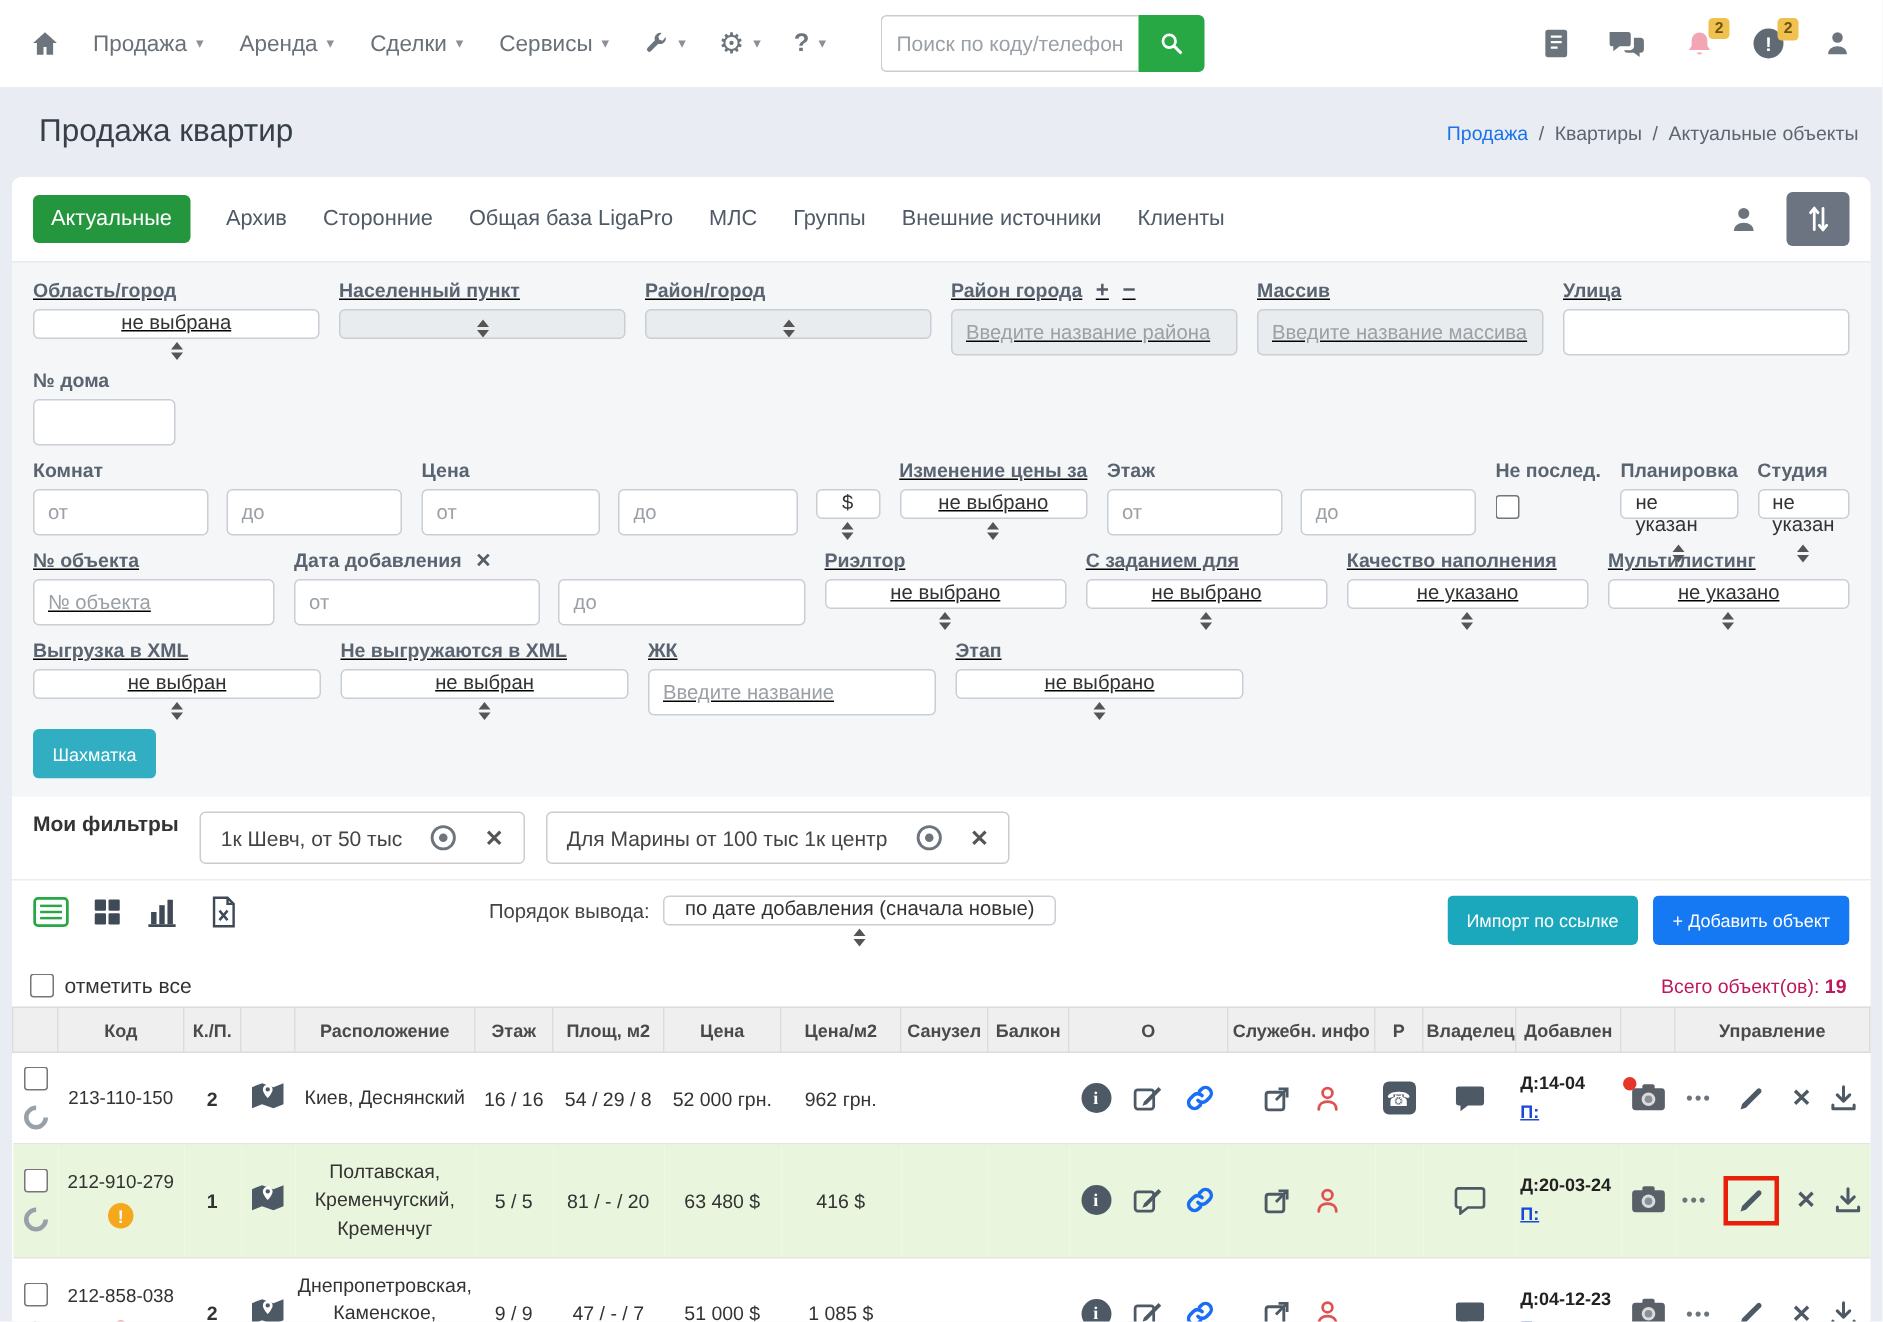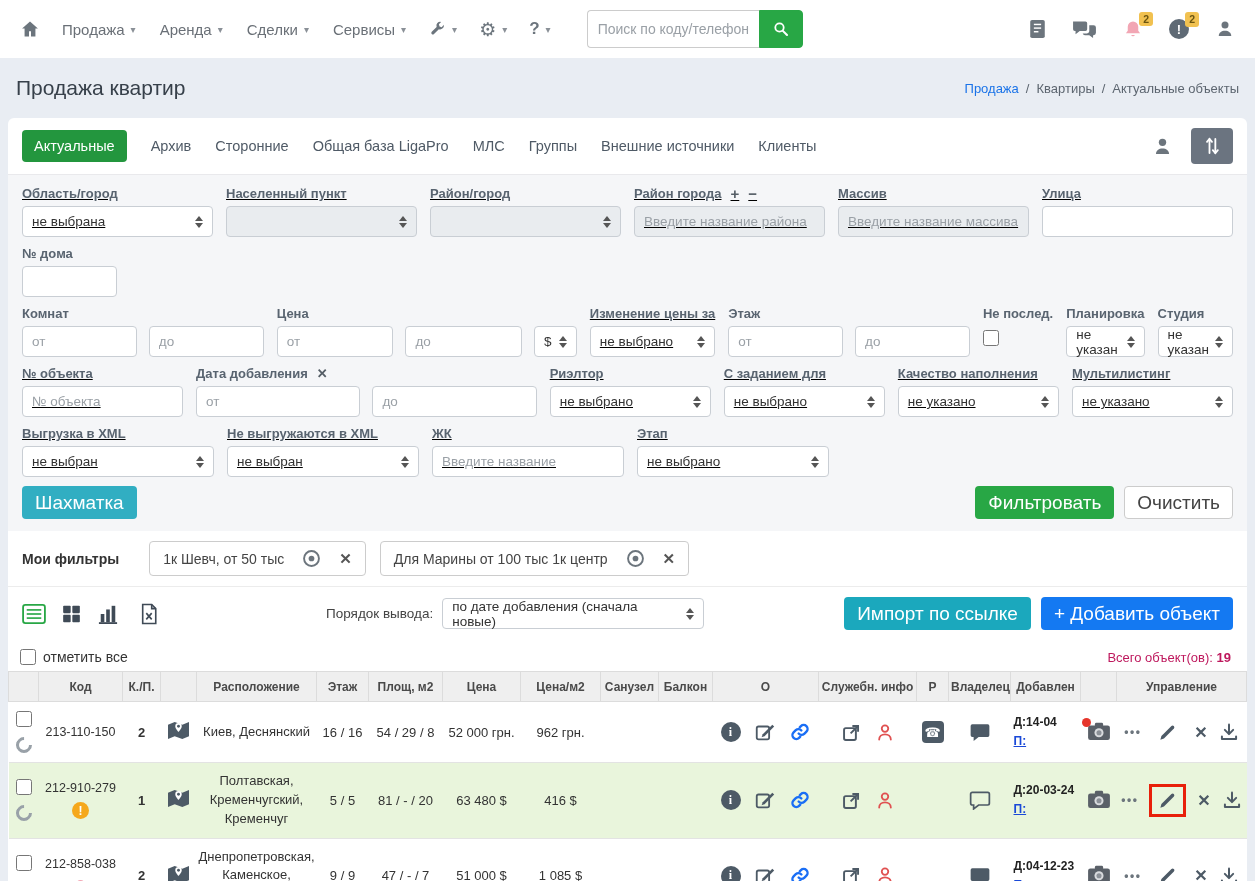--- a/index.html
+++ b/index.html
@@ -17,63 +17,63 @@
   .searchbox { display: flex; margin-left: 14px; }
   .searchbox input { width: 172px; height: 38px; border: 1px solid #ccc; border-right: none; border-radius: 4px 0 0 4px; padding: 0 10px; font-size: 14px; color: #555; outline: none; background: #fff; }
   .searchbox input::placeholder { color: #9aa0a6; }
   .search-btn { width: 44px; height: 38px; background: #28a745; border: 1px solid #28a745; border-radius: 0 4px 4px 0; display: flex; align-items: center; justify-content: center; cursor: pointer; }
   .nav-right { display: flex; align-items: center; gap: 26px; }
   .nav-ic { position: relative; display: inline-flex; cursor: pointer; }
   .badge { position: absolute; top: -7px; right: -10px; background: #f1c150; color: #6b5510; font-size: 10.5px; font-weight: bold; padding: 1px 4px; border-radius: 3px; line-height: 1.2; }
   .alert-circle { width: 20px; height: 20px; border-radius: 50%; background: #5f6a75; color: #fff; font-weight: bold; font-size: 13px; display: flex; align-items: center; justify-content: center; }
   
   .page-head { height: 60px; display: flex; align-items: center; justify-content: space-between; padding: 0 16px; }
-  .page-title { font-size: 21px; color: #37404a; }
+  .page-title { font-size: 21px; color: #37404a; margin-left: 10px; }
   .breadcrumb { font-size: 13px; color: #5d6670; display: flex; gap: 7px; align-items: center; }
   .breadcrumb .link { color: #1a73e8; cursor: pointer; }
   
   .card { margin: 0 8px; background: #fff; border-radius: 6px 6px 0 0; min-height: 763px; }
   .tabs-row { display: flex; align-items: center; padding: 10px 14px; }
   .tabs { display: flex; align-items: center; gap: 24px; }
   .tab { font-size: 14.5px; color: #4f5a66; cursor: pointer; white-space: nowrap; }
   .tab.active { background: #23963e; color: #fff; padding: 8px 12px; border-radius: 4px; }
   .tabs-right { margin-left: auto; display: flex; align-items: center; gap: 18px; }
   .slider-btn { width: 42px; height: 36px; background: #6b7480; border-radius: 4px; display: flex; align-items: center; justify-content: center; cursor: pointer; }
   
   .filter-panel { background: #f5f6f8; border-top: 1px solid #e9e9ec; padding: 11px 14px 12px; }
   .f-row { display: flex; gap: 13px; margin-bottom: 9px; align-items: flex-start; }
   .f-col { display: flex; flex-direction: column; gap: 5px; }
   .f-label { font-size: 13px; font-weight: bold; color: #596470; display: flex; gap: 9px; align-items: center; white-space: nowrap; }
   .f-label .mini-ic { font-size: 15px; font-weight: bold; color: #555e66; cursor: pointer; line-height: 1; }
   .pair { display: flex; gap: 12px; }
-  .fselect { height: 31px; border: 1px solid #c9ced4; border-radius: 4px; background: #fff; font-size: 13.5px; color: #333; padding: 0 9px; display: flex; align-items: center; justify-content: space-between; cursor: pointer; gap: 6px; }
+  .fselect { height: 20px; border: 1px solid #c9ced4; border-radius: 4px; background: #fff; font-size: 13.5px; color: #333; padding: 0 9px; display: flex; align-items: center; justify-content: space-between; cursor: pointer; gap: 6px; flex-direction: column; }
   .fselect.disabled { background: #e9ecef; }
   input.finput { height: 31px; border: 1px solid #c9ced4; border-radius: 4px; background: #fff; font-size: 13.5px; color: #333; padding: 0 9px; outline: none; width: 100%; }
   input.finput::placeholder { color: #9aa0a6; }
   input.finput.disabled { background: #e9ecef; }
   .updown { display: flex; flex-direction: column; align-items: center; }
   .tri-up { width: 0; height: 0; border-left: 4px solid transparent; border-right: 4px solid transparent; border-bottom: 5px solid #555; margin-bottom: 2px; }
   .tri-down { width: 0; height: 0; border-left: 4px solid transparent; border-right: 4px solid transparent; border-top: 5px solid #555; }
   .w1 { width: 192px; text-decoration: underline; } .w-half { width: 90px; } .w-cur { width: 86px; } .w-small { width: 95px; }
   .w-plan { width: 98px; } .w-stud { width: 88px; } .w-chk { width: 72px; }
   .chkbox { width: 16px; height: 16px; margin: 7px 0 0 0; }
   .actions-row { display: flex; align-items: center; margin-top: 6px; }
-  .btn { height: 33px; border-radius: 4px; font-size: 19px; display: inline-flex; align-items: center; padding: 0 12px; cursor: pointer; border: 1px solid transparent; white-space: nowrap; }
+  .btn { height: 33px; border-radius: 4px; font-size: 12px; display: inline-flex; align-items: center; padding: 0 12px; cursor: pointer; border: 1px solid transparent; white-space: nowrap; }
   .btn-teal { background: #31aec2; color: #fff; }
   .btn-green { background: #28a745; color: #fff; }
   .btn-light { background: #fff; border-color: #ccc; color: #444; }
   .right-actions { margin-left: auto; display: flex; gap: 10px; }
   
-  .myfilters { display: flex; align-items: center; gap: 30px; padding: 10px 14px; }
+  .myfilters { display: flex; gap: 14px; padding: 10px 14px; }
   .myfilters-label { font-weight: bold; font-size: 14px; color: #333; }
   .chips { display: flex; gap: 14px; }
   .chip { display: inline-flex; align-items: center; gap: 18px; border: 1px solid #ccc; border-radius: 4px; padding: 7px 13px; font-size: 14px; color: #444; background: #fff; cursor: pointer; }
   .chip .close { color: #555; font-weight: bold; font-size: 15px; }
   
-  .toolbar { display: flex; align-items: center; padding: 10px 14px; border-top: 1px solid #ececec; }
+  .toolbar { display: flex; align-items: flex-start; padding: 10px 14px; border-top: 1px solid #ececec; }
   .view-icons { display: flex; gap: 15px; align-items: center; }
   .order-group { display: flex; align-items: center; gap: 9px; margin-left: 168px; font-size: 13.5px; color: #444; }
   .order-select { width: 262px; }
   .toolbar-right { margin-left: auto; display: flex; gap: 10px; }
   .btn-import { background: #1ba8bd; color: #fff; }
   .btn-add { background: #1479f2; color: #fff; }
   
   .selectall-row { display: flex; align-items: center; gap: 7px; padding: 9px 12px 6px; font-size: 14px; color: #333; }
   .total { margin-left: auto; font-size: 13px; color: #be185d; padding-right: 4px; }
   .total b { font-weight: bold; }
@@ -446,24 +446,20 @@
           <span class="updown">
               <span class="tri-up"></span>
               <span class="tri-down"></span>
             </span>
         </div>
       </div>
     </div>
 
     <div class="actions-row">
       <button class="btn btn-teal">Шахматка</button>
-      <div class="right-actions">
-        <button class="btn btn-green">Фильтровать</button>
-        <button class="btn btn-light">Очистить</button>
-      </div>
     </div>
   </div>
 
   <div class="myfilters">
     <span class="myfilters-label">Мои фильтры</span>
     <div class="chips" id="chips">
         <span class="chip">
     <span>1к Шевч, от 50 тыс</span>
     <svg width="19" height="19" viewBox="0 0 24 24">
             <circle cx="12" cy="12" r="9.4" fill="none" stroke="#6c757d" stroke-width="2.4"></circle>

